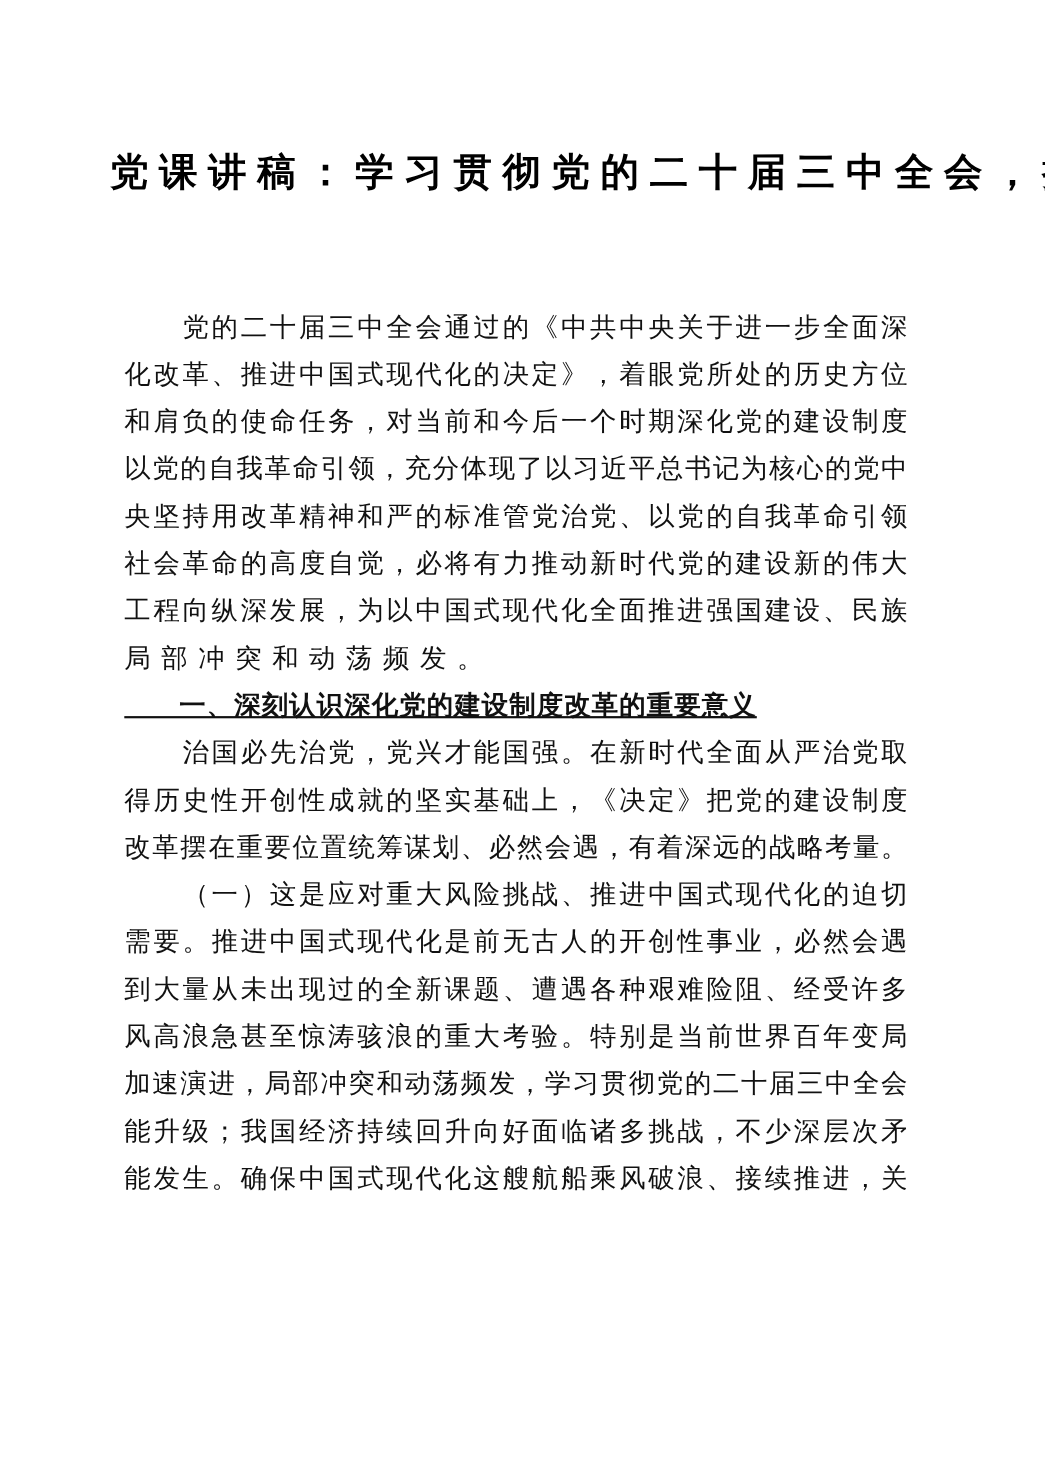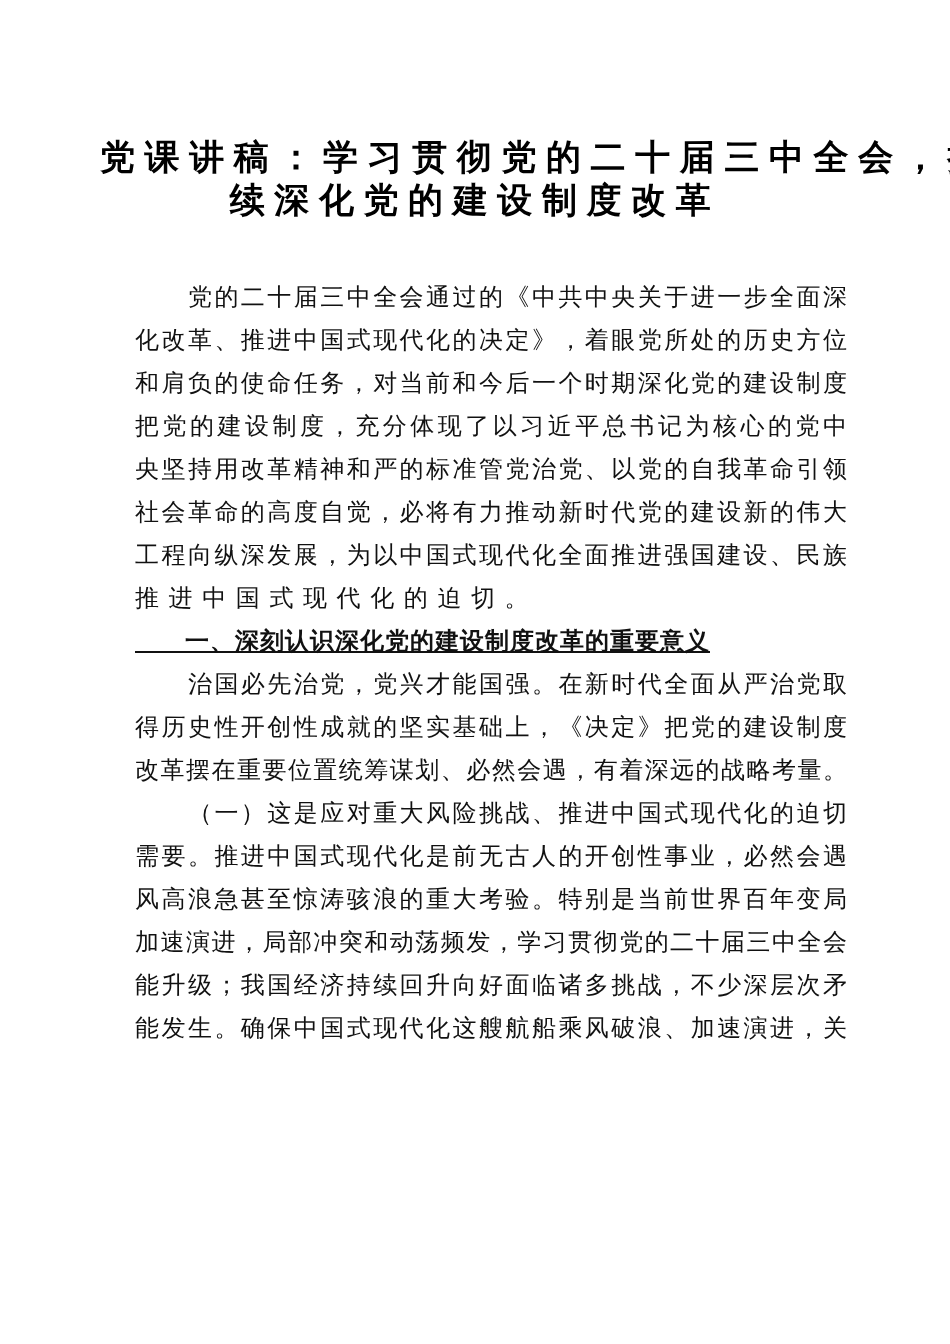--- a/index.html
+++ b/index.html
@@ -6,66 +6,66 @@
   body { width: 950px; height: 1344px; position: relative; overflow: hidden; }
   .page { position: absolute; left: 0; top: 0; width: 950px; height: 1344px; background: #fff; }
   .title {
     position: absolute; left: 100px; top: 135px; width: 750px;
     text-align: center; color: #000;
     font-family: "DejaVu Serif", "Liberation Serif", serif;
     font-weight: bold; font-size: 35px; line-height: 47px; letter-spacing: 0px;
   }
   .title .line { display: block; white-space: nowrap; }
   .body {
-    position: absolute; left: 135px; top: 276px; width: 712px;
+    position: absolute; left: 113px; top: 276px; width: 712px;
     font-family: "DejaVu Sans", "Liberation Sans", sans-serif;
     color: #111; font-size: 24px;
   }
   .line {
     display: block; height: 43px; line-height: 43px; white-space: nowrap;
     letter-spacing: 9.6px;
   }
   .line.justify { text-align-last: justify; text-align: justify; letter-spacing: 0; }
   .heading { font-weight: bold; letter-spacing: 1px; text-decoration: underline; }
   .subheading { font-weight: normal; }
 </style>
 </head>
 <body>
 
 <div class="page">
   <div class="title">
     <span class="line">党课讲稿：学习贯彻党的二十届三中全会，持</span>
-    <span class="line">续深化党的建设制度改革</span>
   </div>
 
   <div class="body">
 
     <div>
       <span class="line justify">　　党的二十届三中全会通过的《中共中央关于进一步全面深</span>
       <span class="line justify">化改革、推进中国式现代化的决定》，着眼党所处的历史方位</span>
       <span class="line justify">和肩负的使命任务，对当前和今后一个时期深化党的建设制度</span>
-      <span class="line justify">把党的建设制度，充分体现了以习近平总书记为核心的党中</span>
+      <span class="line justify">以党的自我革命引领，充分体现了以习近平总书记为核心的党中</span>
       <span class="line justify">央坚持用改革精神和严的标准管党治党、以党的自我革命引领</span>
       <span class="line justify">社会革命的高度自觉，必将有力推动新时代党的建设新的伟大</span>
       <span class="line justify">工程向纵深发展，为以中国式现代化全面推进强国建设、民族</span>
-      <span class="line">推进中国式现代化的迫切。</span>
+      <span class="line">局部冲突和动荡频发。</span>
     </div>
 
     <div>
       <span class="line heading">　　一、深刻认识深化党的建设制度改革的重要意义</span>
     </div>
 
     <div>
       <span class="line justify">　　治国必先治党，党兴才能国强。在新时代全面从严治党取</span>
       <span class="line justify">得历史性开创性成就的坚实基础上，《决定》把党的建设制度</span>
       <span class="line justify">改革摆在重要位置统筹谋划、必然会遇，有着深远的战略考量。</span>
     </div>
 
     <div>
       <span class="line justify subheading">　　（一）这是应对重大风险挑战、推进中国式现代化的迫切</span>
       <span class="line justify"><span class="subheading">需要。</span><span>推进中国式现代化是前无古人的开创性事业，必然会遇</span></span>
+      <span class="line justify">到大量从未出现过的全新课题、遭遇各种艰难险阻、经受许多</span>
       <span class="line justify">风高浪急甚至惊涛骇浪的重大考验。特别是当前世界百年变局</span>
       <span class="line justify">加速演进，局部冲突和动荡频发，学习贯彻党的二十届三中全会</span>
       <span class="line justify">能升级；我国经济持续回升向好面临诸多挑战，不少深层次矛</span>
-      <span class="line justify">能发生。确保中国式现代化这艘航船乘风破浪、加速演进，关</span>
+      <span class="line justify">能发生。确保中国式现代化这艘航船乘风破浪、接续推进，关</span>
     </div>
   </div>
 </div>
 
 </body></html>

